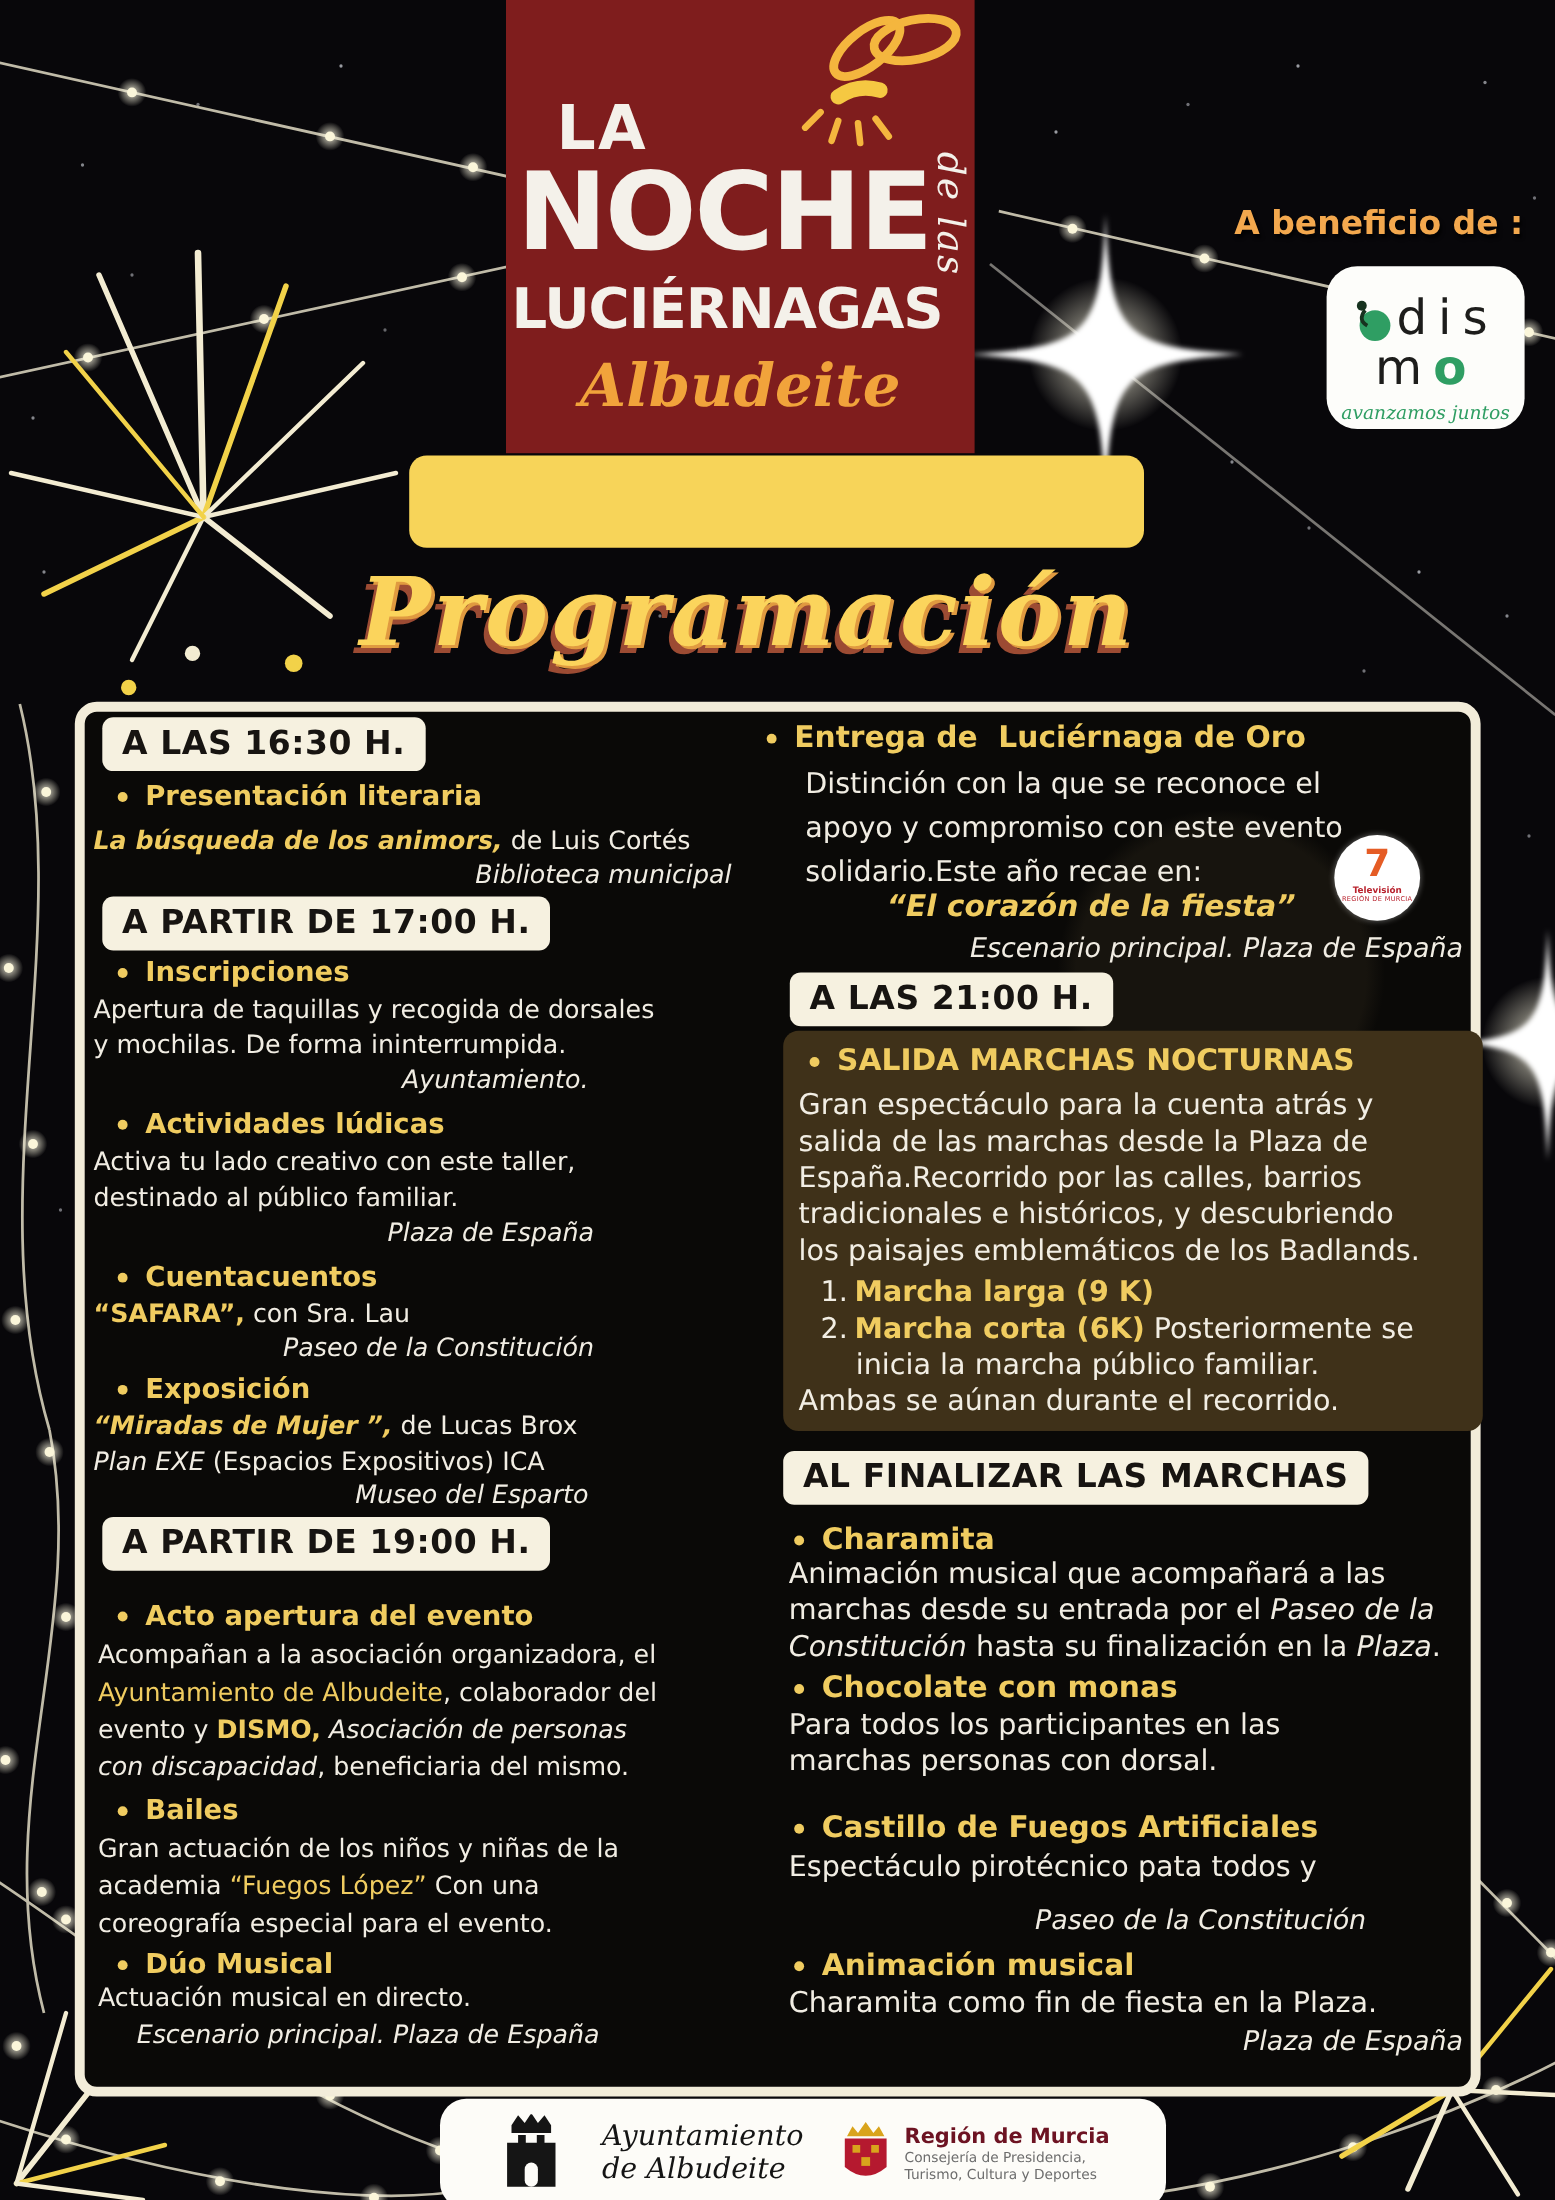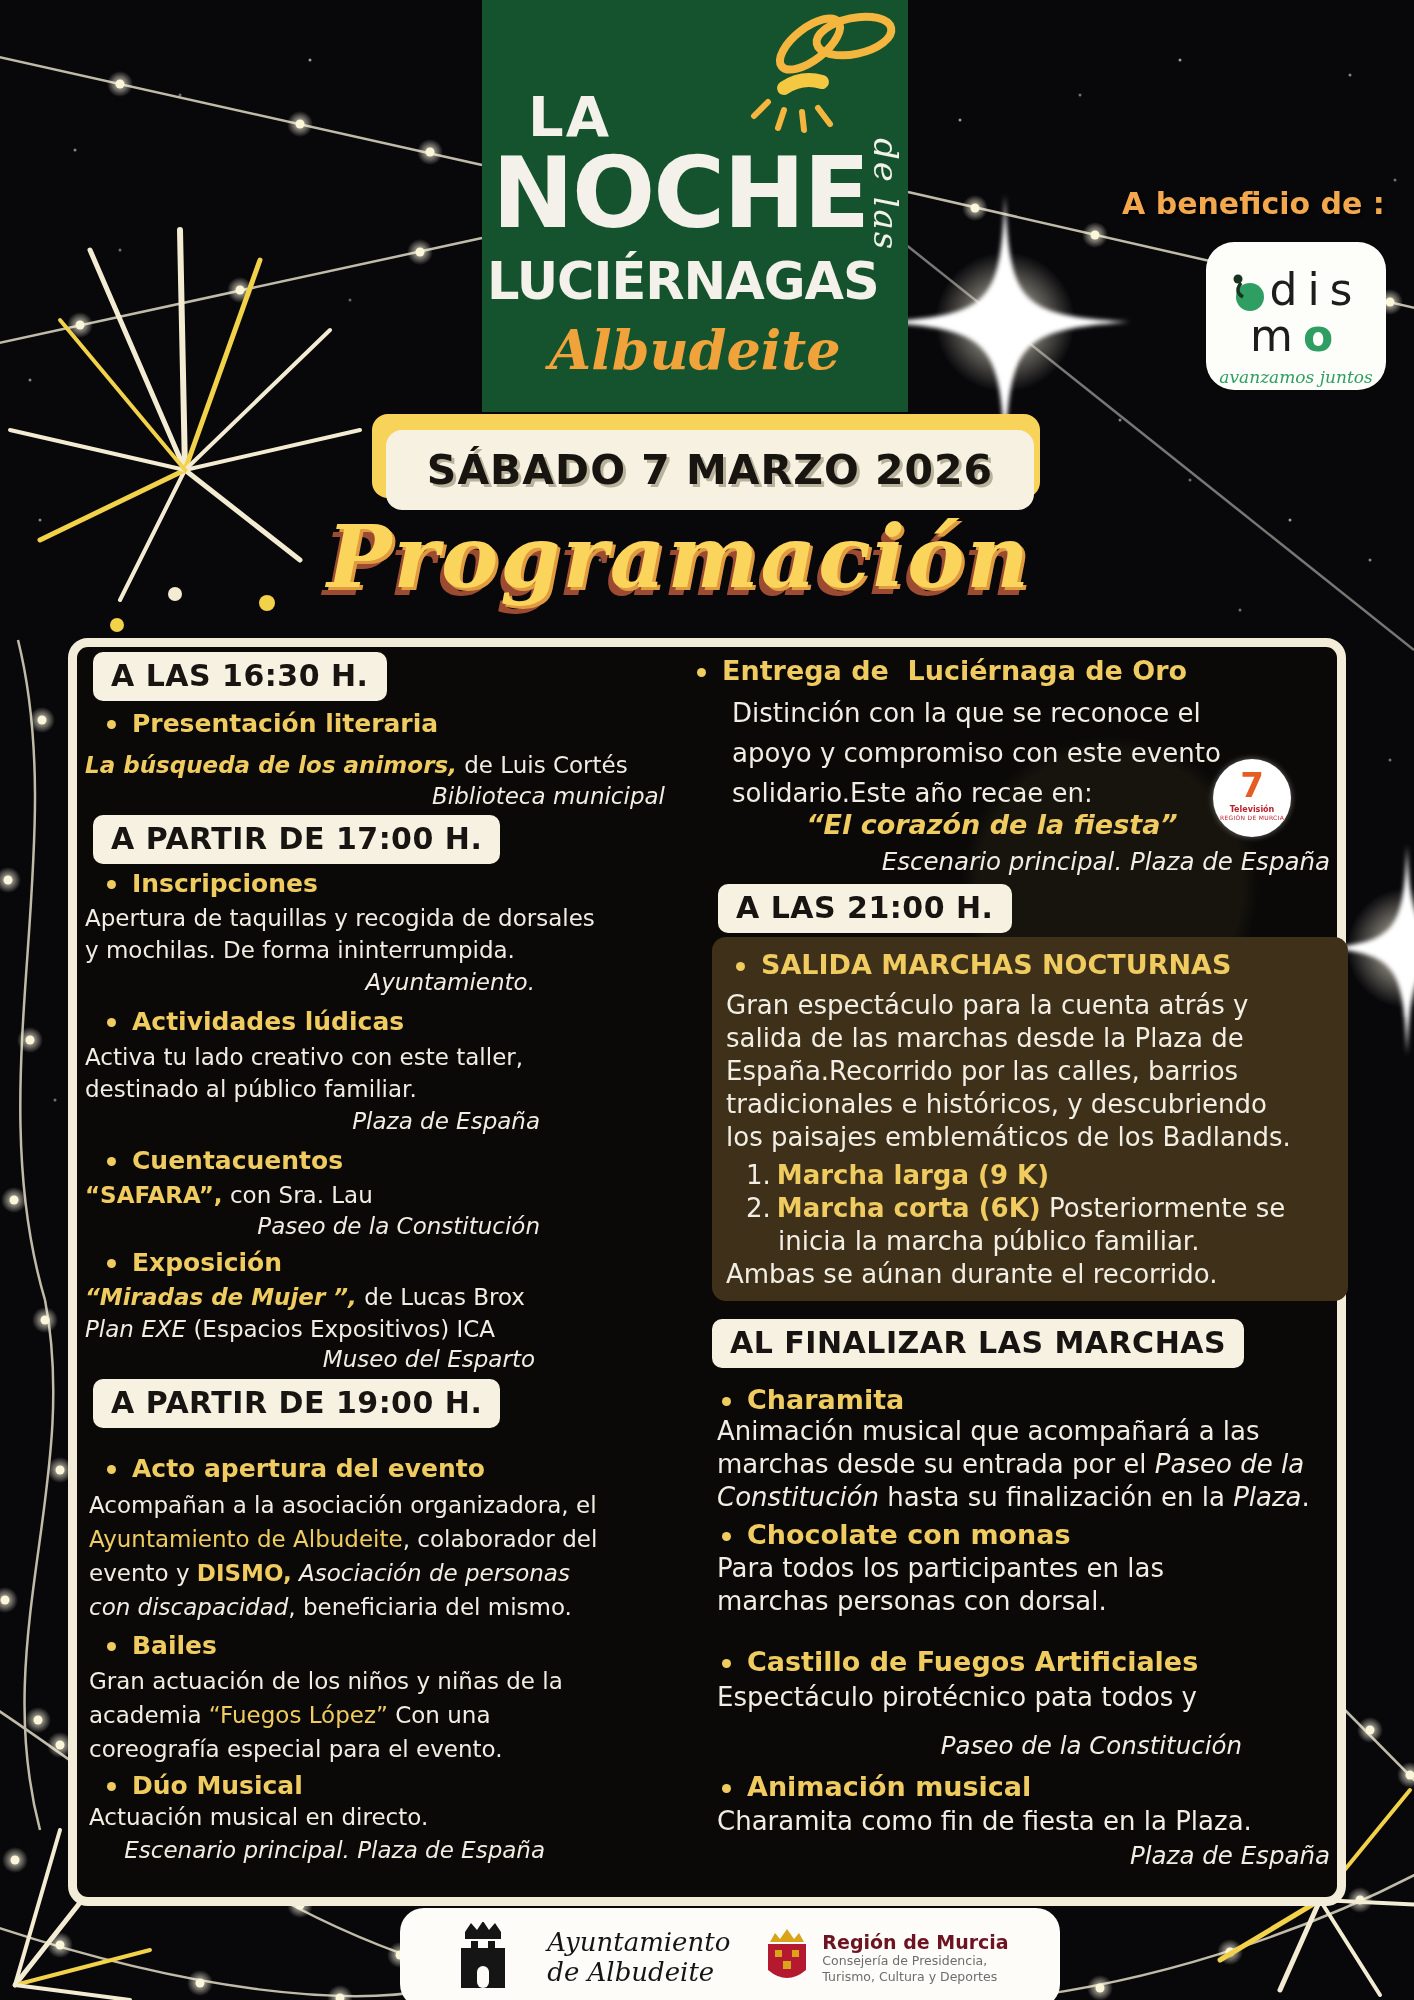--- a/index.html
+++ b/index.html
@@ -1,22 +1,22 @@
 <!DOCTYPE html>
 <html><head>
 <meta charset="utf-8">
 <style>
   html,body { margin:0; padding:0; background:#000; }
   .page { position:relative; width:1414px; height:2000px; overflow:hidden;
           background:#08070a; font-family:"DejaVu Sans","Liberation Sans",sans-serif; }
   .decor { position:absolute; left:0; top:0; }
 
   
-  .logo-box { position:absolute; left:482px; top:0; width:426px; height:412px;
-              background:#14532d; }
+  .logo-box { position:absolute; left:460px; top:0; width:426px; height:412px;
+              background:#7f1d1d; }
   .t-la   { position:absolute; left:46px; top:84px; font-size:56px; font-weight:bold;
             color:#f4f1ea; letter-spacing:2px; }
   .t-noche{ position:absolute; left:10px; top:136px; font-size:98px; font-weight:bold;
             color:#f4f1ea; letter-spacing:-2px; }
   .t-luci { position:absolute; left:5px; top:252px; font-size:51px; font-weight:bold;
             color:#f4f1ea; letter-spacing:-1px; }
   .t-alb  { position:absolute; left:0; width:100%; top:318px; text-align:center;
             font-family:"DejaVu Serif","Liberation Serif",serif; font-style:italic;
             font-weight:bold; font-size:54px; color:#f1a33b; }
   .t-delas{ position:absolute; right:2px; top:138px; writing-mode:vertical-rl;
@@ -263,23 +263,20 @@
         <path d="M12 12 q-7 9 2 14" stroke="#17331f" stroke-width="3.5" fill="none"></path>
       </svg><span>dis</span>
     </div>
     <div class="dismo-row2">
       <span>m</span><span class="green">o</span>
     </div>
     <div class="dismo-tag">avanzamos juntos</div>
   </div>
 
   <div class="banner-back"></div>
-  <div class="banner-front">
-    <span>SÁBADO 7 MARZO 2026</span>
-  </div>
 
   <div class="program-title">Programación</div>
 
   <main class="main-box">
 
     <div class="hd" style="left:16px;top:5px">A LAS 16:30 H.</div>
 
     <div class="tt tt-l" style="left:30px;top:62px"><span class="dt"></span><span>Presentación literaria</span></div>
     <div class="ll" style="left:8px;top:102px"><span class="yel it-al">La búsqueda de los animors,</span><span> de Luis Cortés</span></div>
     <div class="vn vn-l" style="left:8px;top:136px;width:580px">Biblioteca municipal</div>

